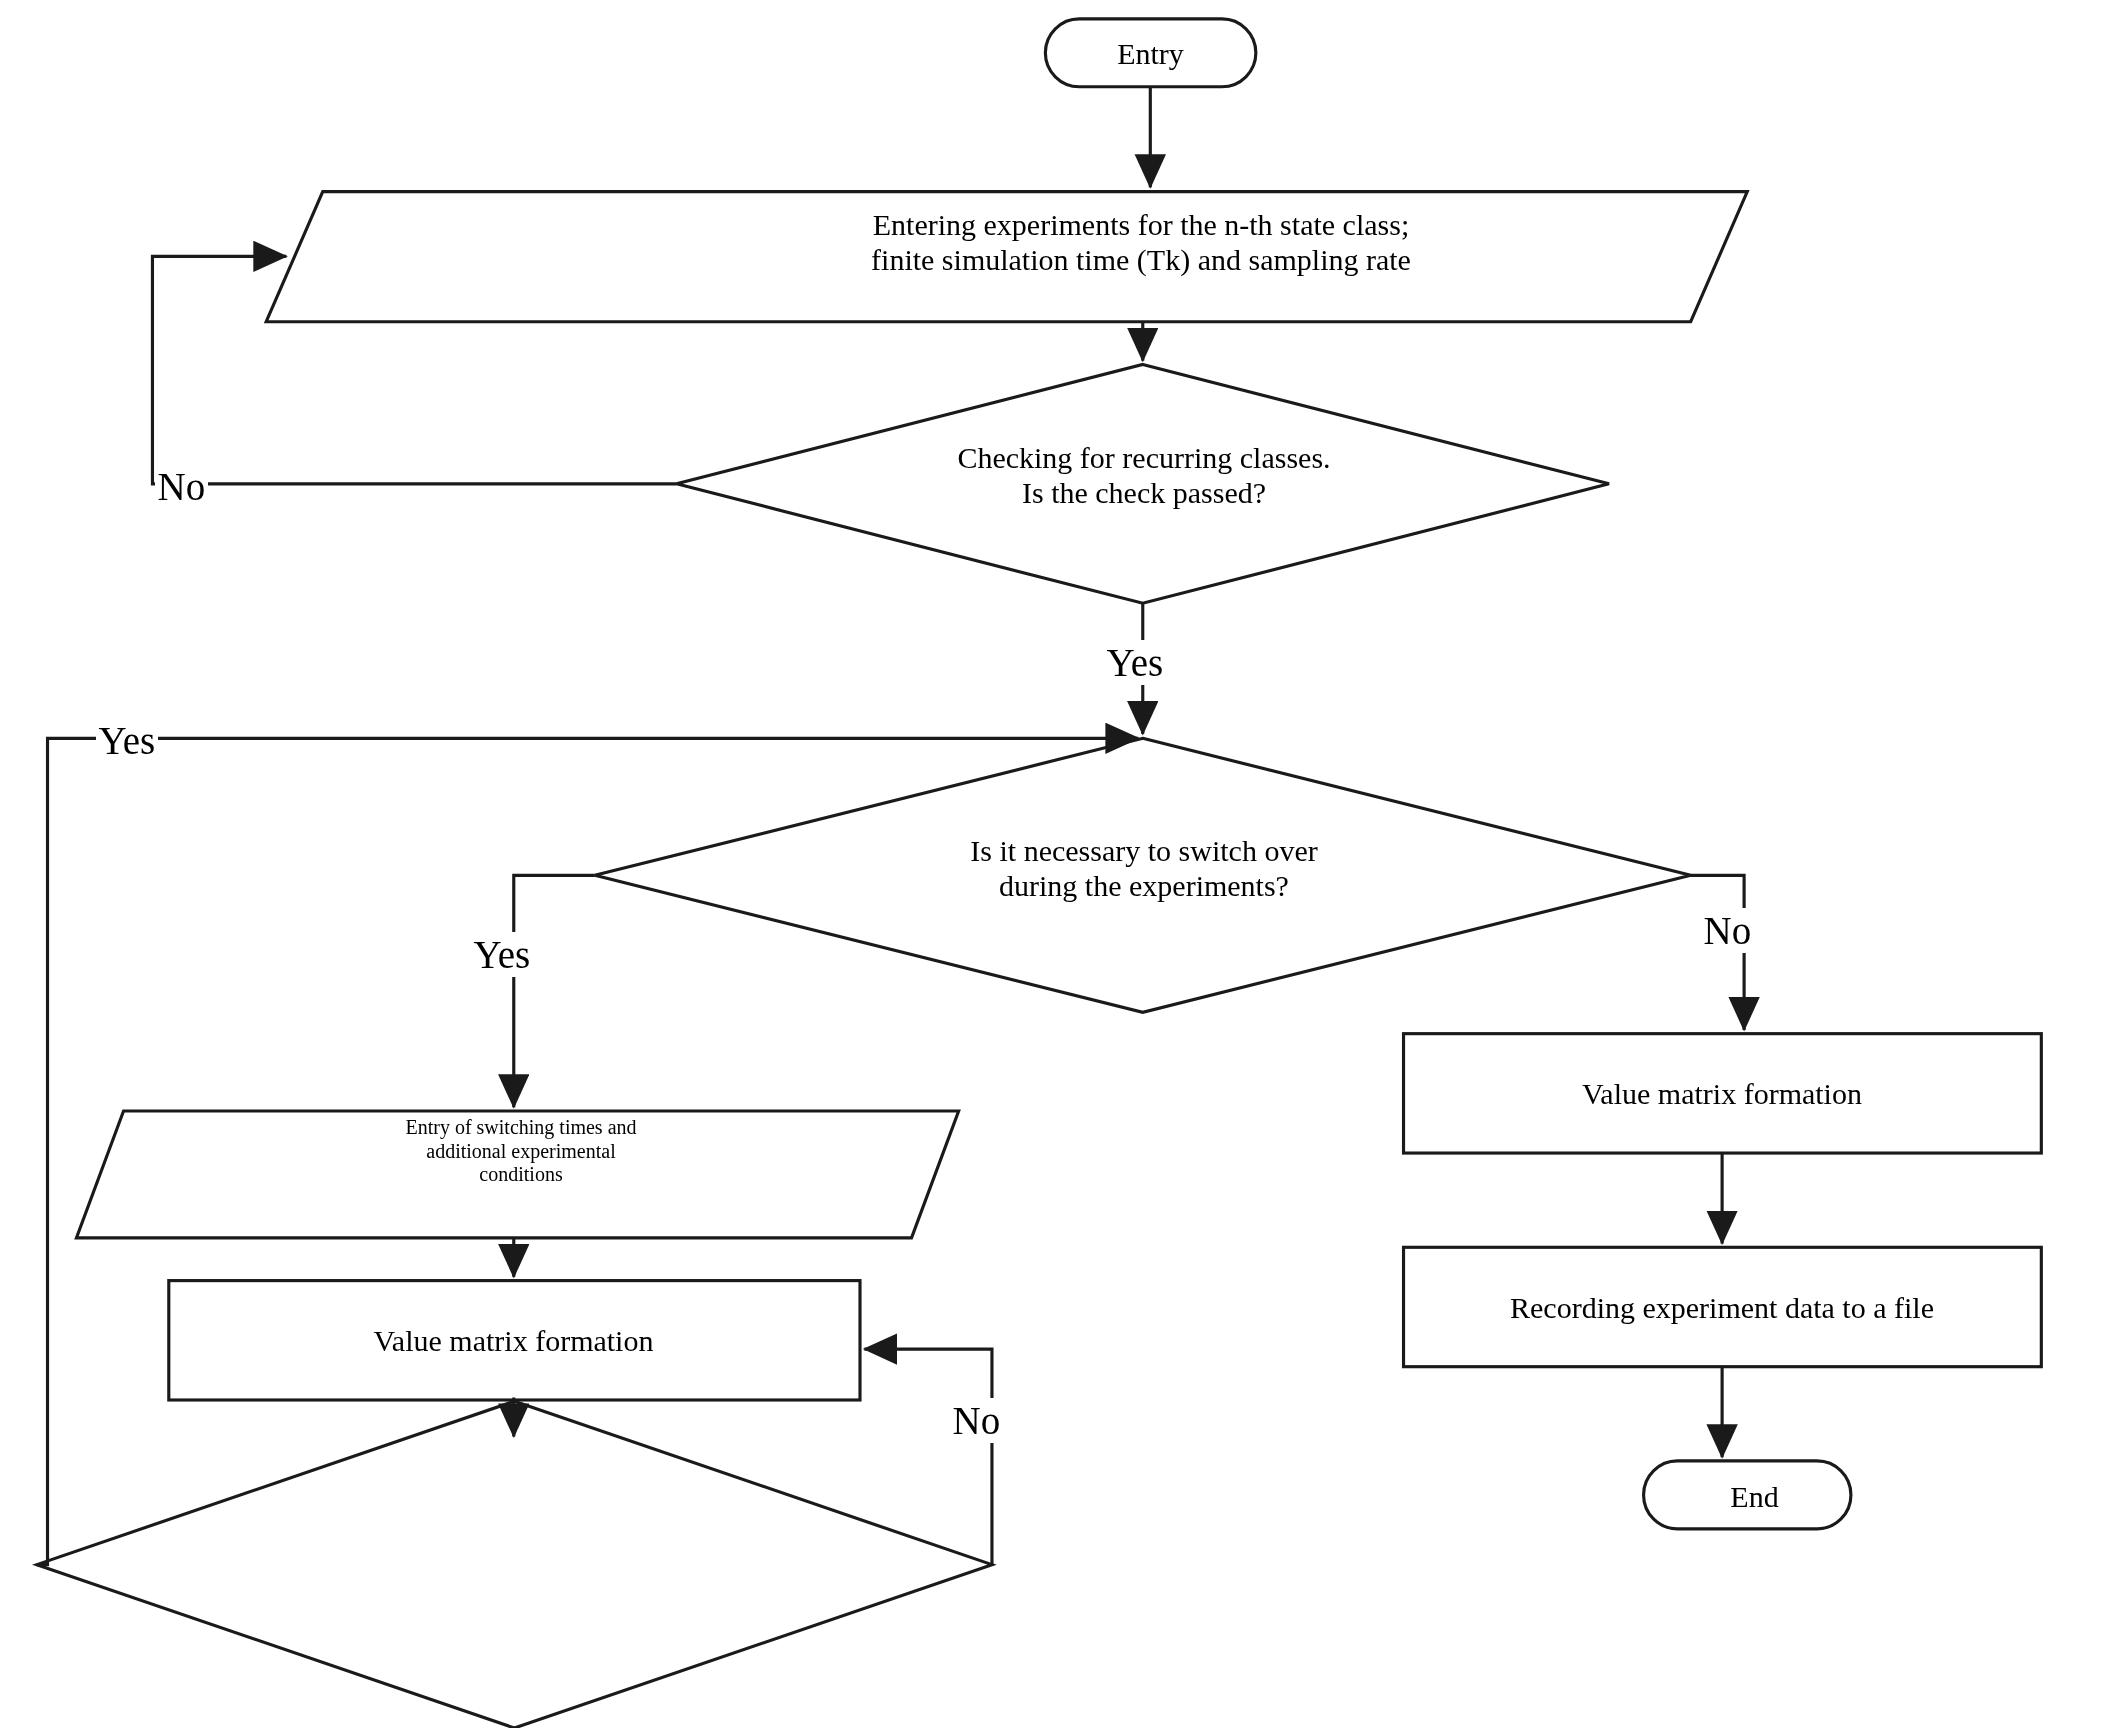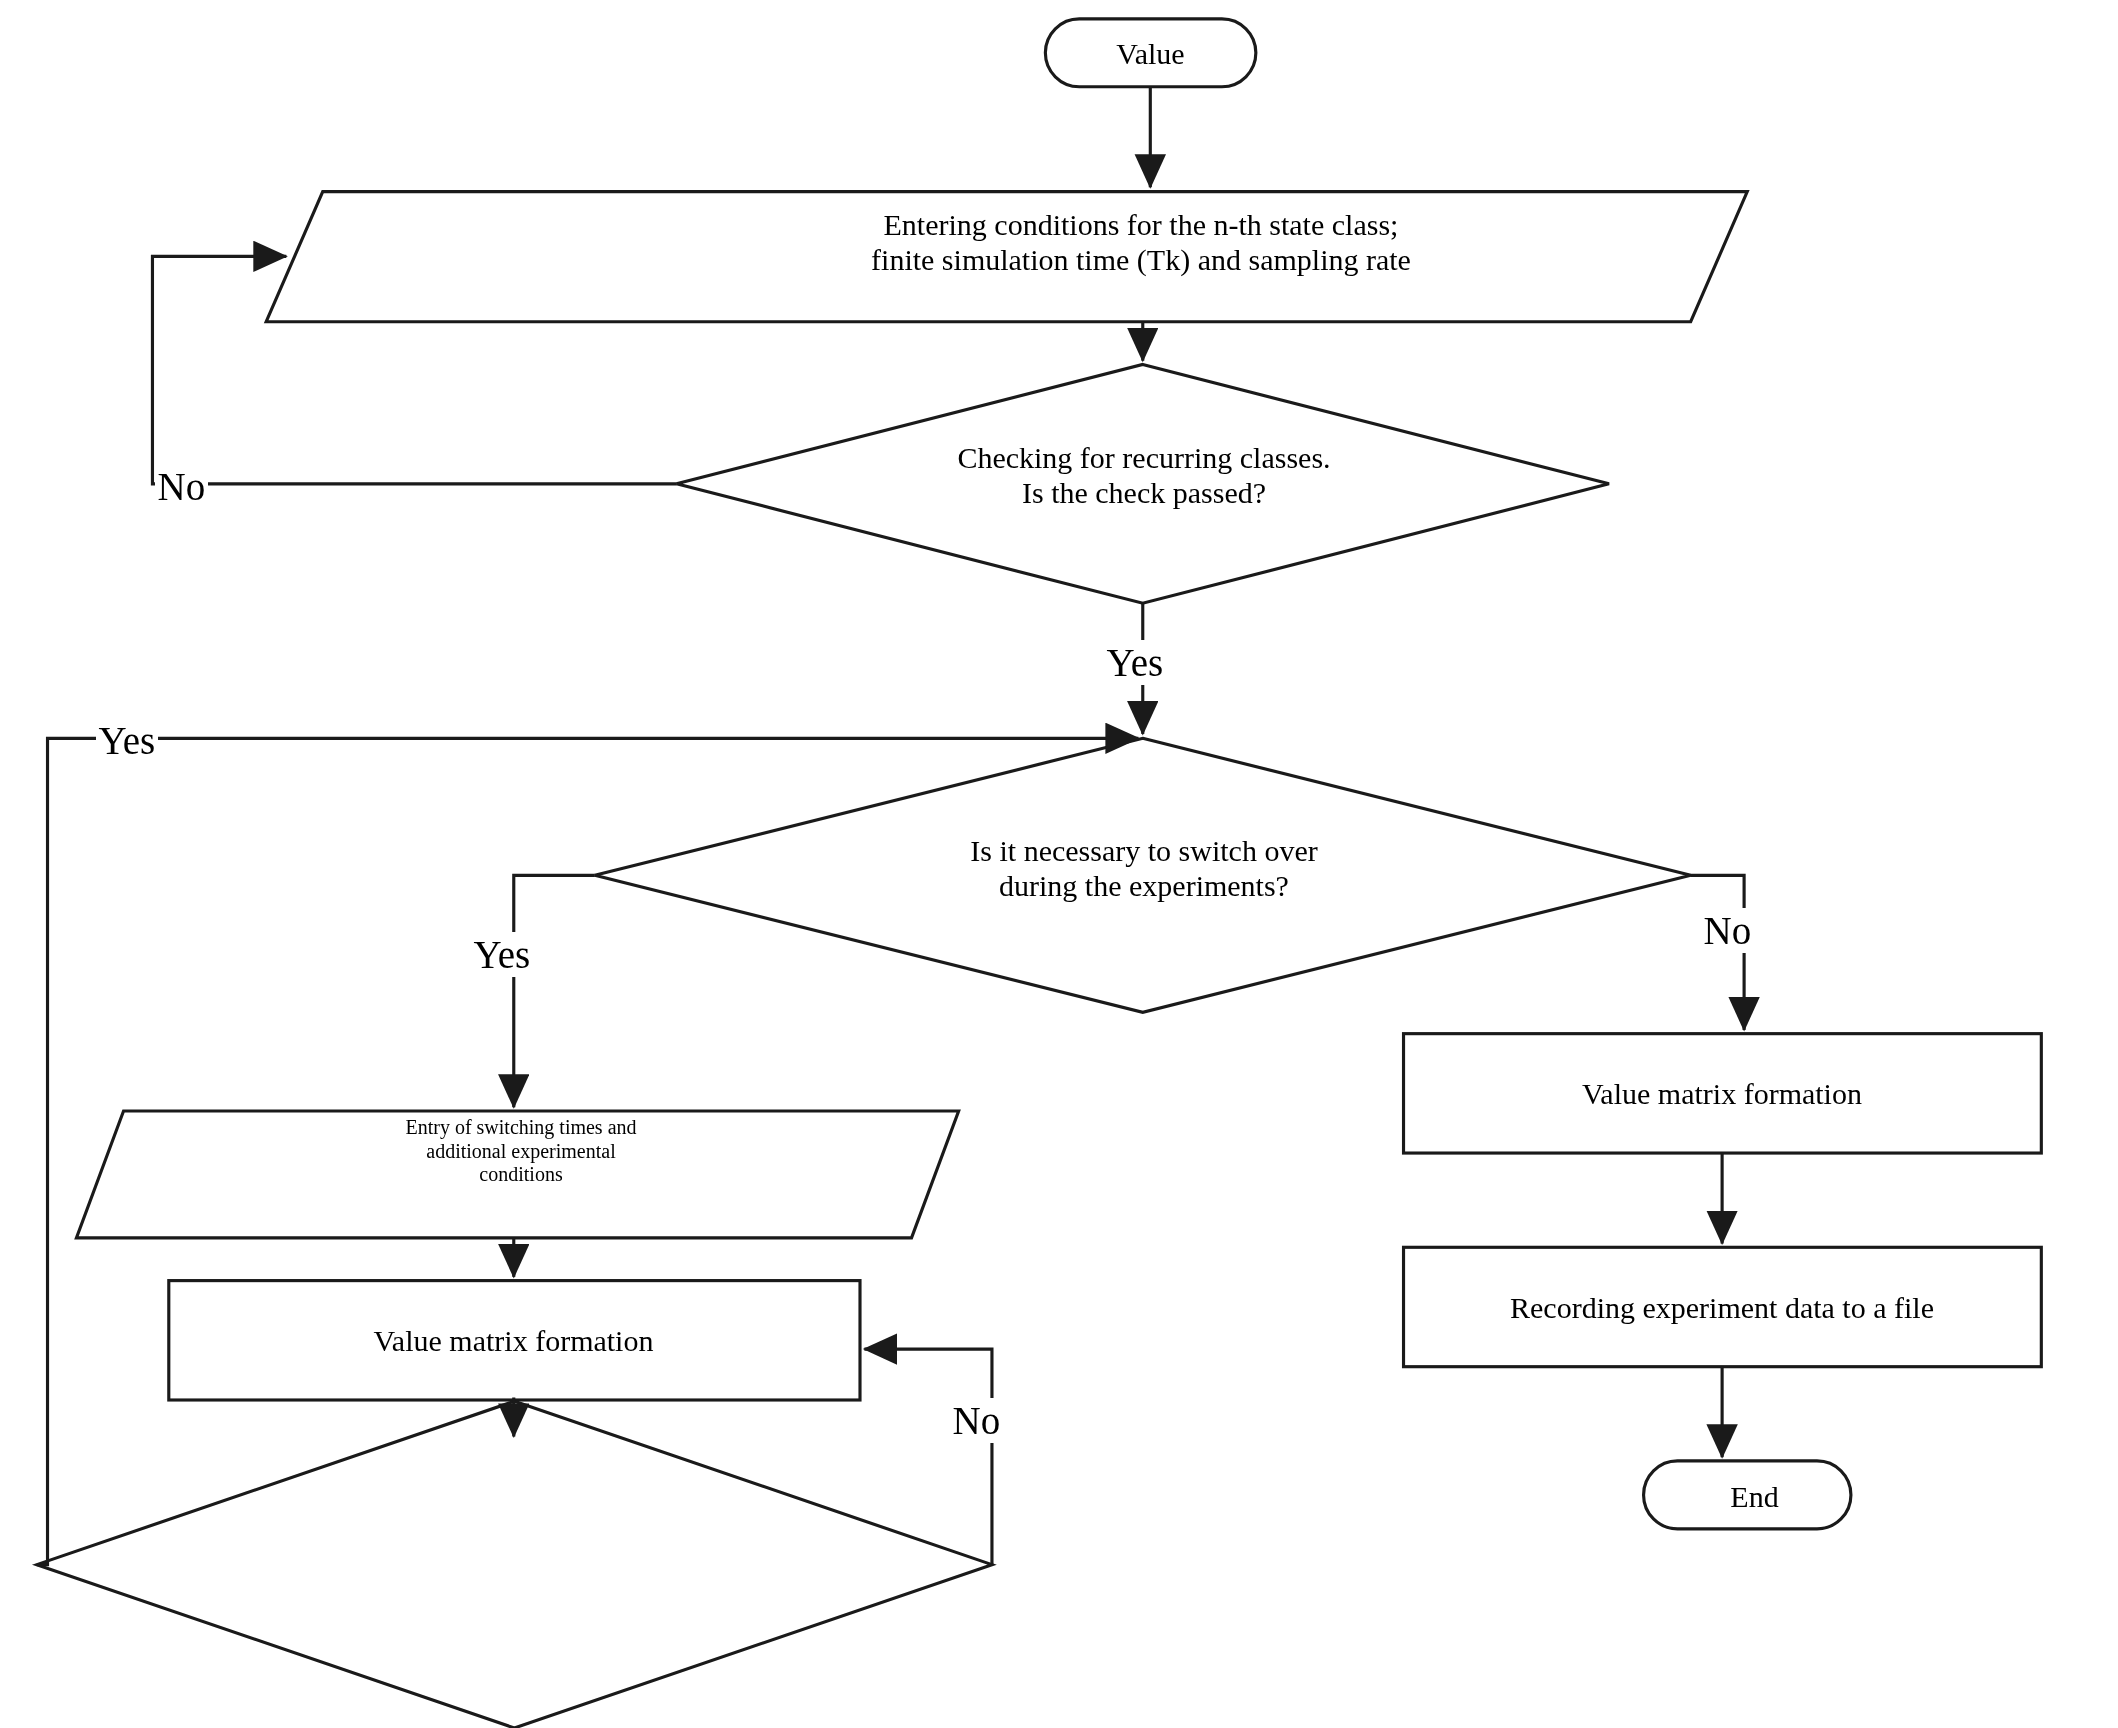--- a/index.html
+++ b/index.html
@@ -69,23 +69,23 @@
 
       <path d="M1578,2490 L1578,2147 L1375,2147" marker-end="url(#ah)"></path>
 
       <path d="M58,2490 L75,2490 L75,1175 L1811,1175" marker-end="url(#ah)"></path>
 
       <path d="M2740,1835 L2740,1979" marker-end="url(#ah)"></path>
       <path d="M2740,2175 L2740,2319" marker-end="url(#ah)"></path>
     </g>
   </svg>
 
-  <div class="node-text t44" style="left:1045px;top:36px;width:211px;">Value</div>
+  <div class="node-text t44" style="left:1045px;top:36px;width:211px;">Entry</div>
 
-  <div class="node-text t44" style="left:566px;top:207px;width:1150px;">Entering conditions for the n-th state class;
+  <div class="node-text t44" style="left:566px;top:207px;width:1150px;">Entering experiments for the n-th state class;
 finite simulation time (Tk)  and sampling rate</div>
 
   <div class="node-text t44" style="left:704px;top:440px;width:880px;">Checking for recurring classes.
 Is the check passed?</div>
 
   <div class="node-text t44" style="left:704px;top:833px;width:880px;">Is it necessary to switch over
 during the experiments?</div>
 
   <div class="node-text t40" style="left:207px;top:1116px;width:628px;">Entry of switching times and
 additional experimental

